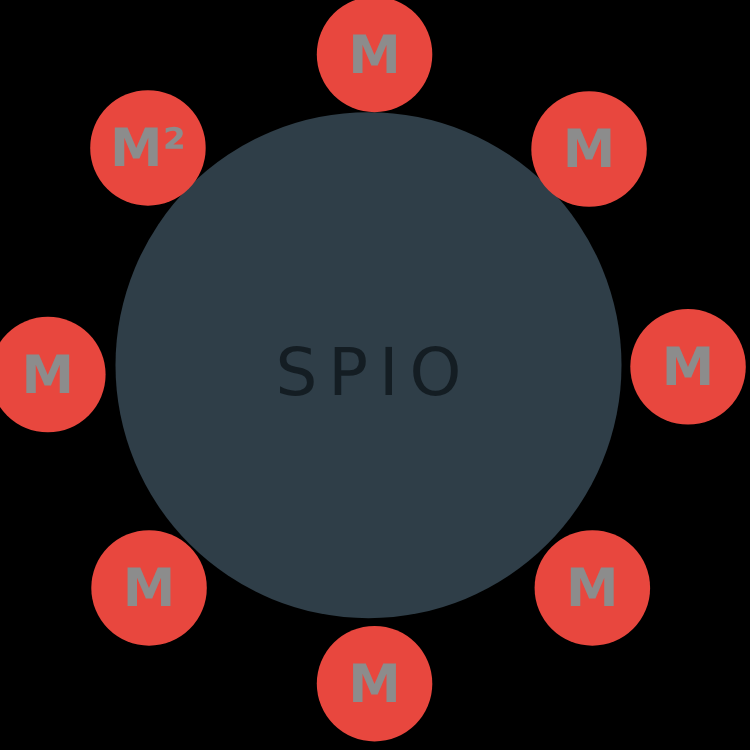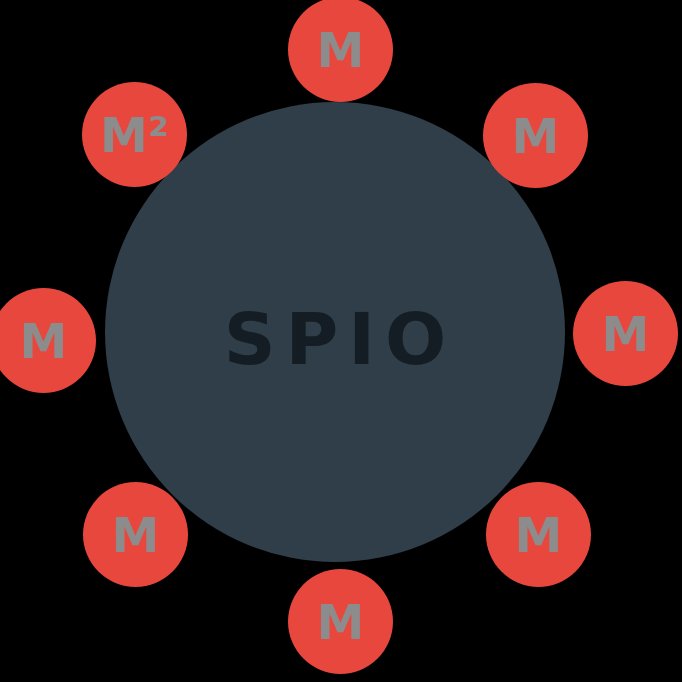--- a/index.html
+++ b/index.html
@@ -26,22 +26,22 @@
     width: 460px;
     height: 460px;
     border-radius: 50%;
     background: var(--hub);
     display: flex;
     align-items: center;
     justify-content: center;
   }
   .hub-title {
     color: var(--hub-text);
-    font-size: 72px;
-    font-weight: bold;
+    font-size: 60px;
+    font-weight: normal;
     letter-spacing: 10px;
     text-indent: 10px; 
     line-height: 1;
     user-select: none;
     margin-top: 14px;
   }
   .satellite {
     position: absolute;
     width: 105px;
     height: 105px;

